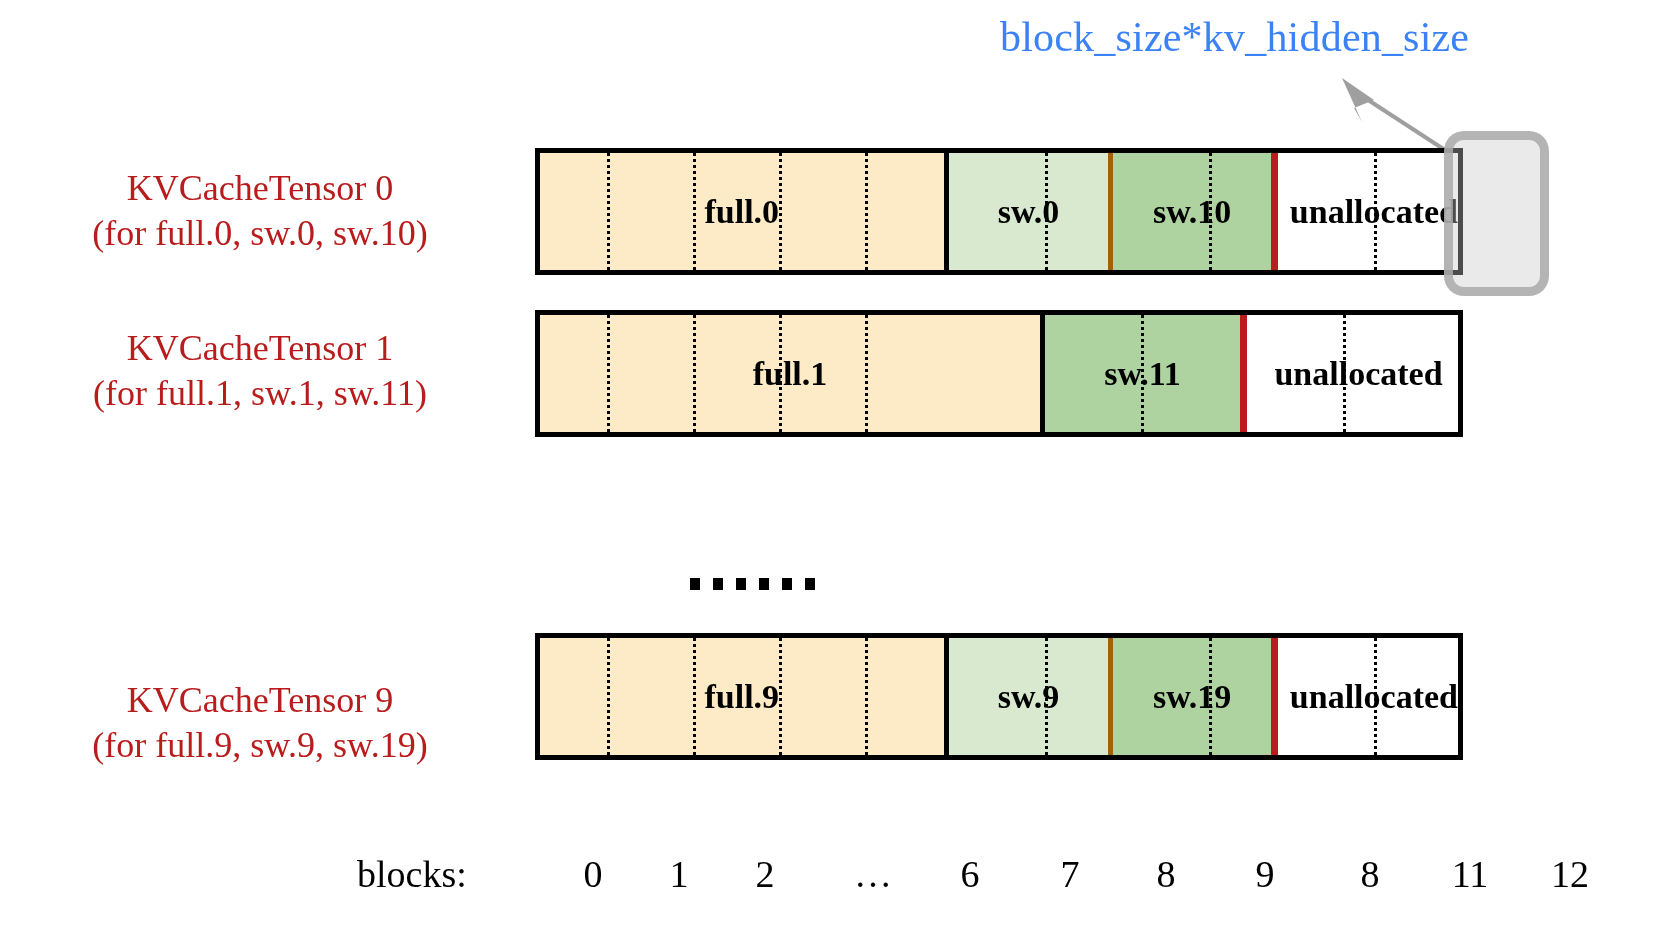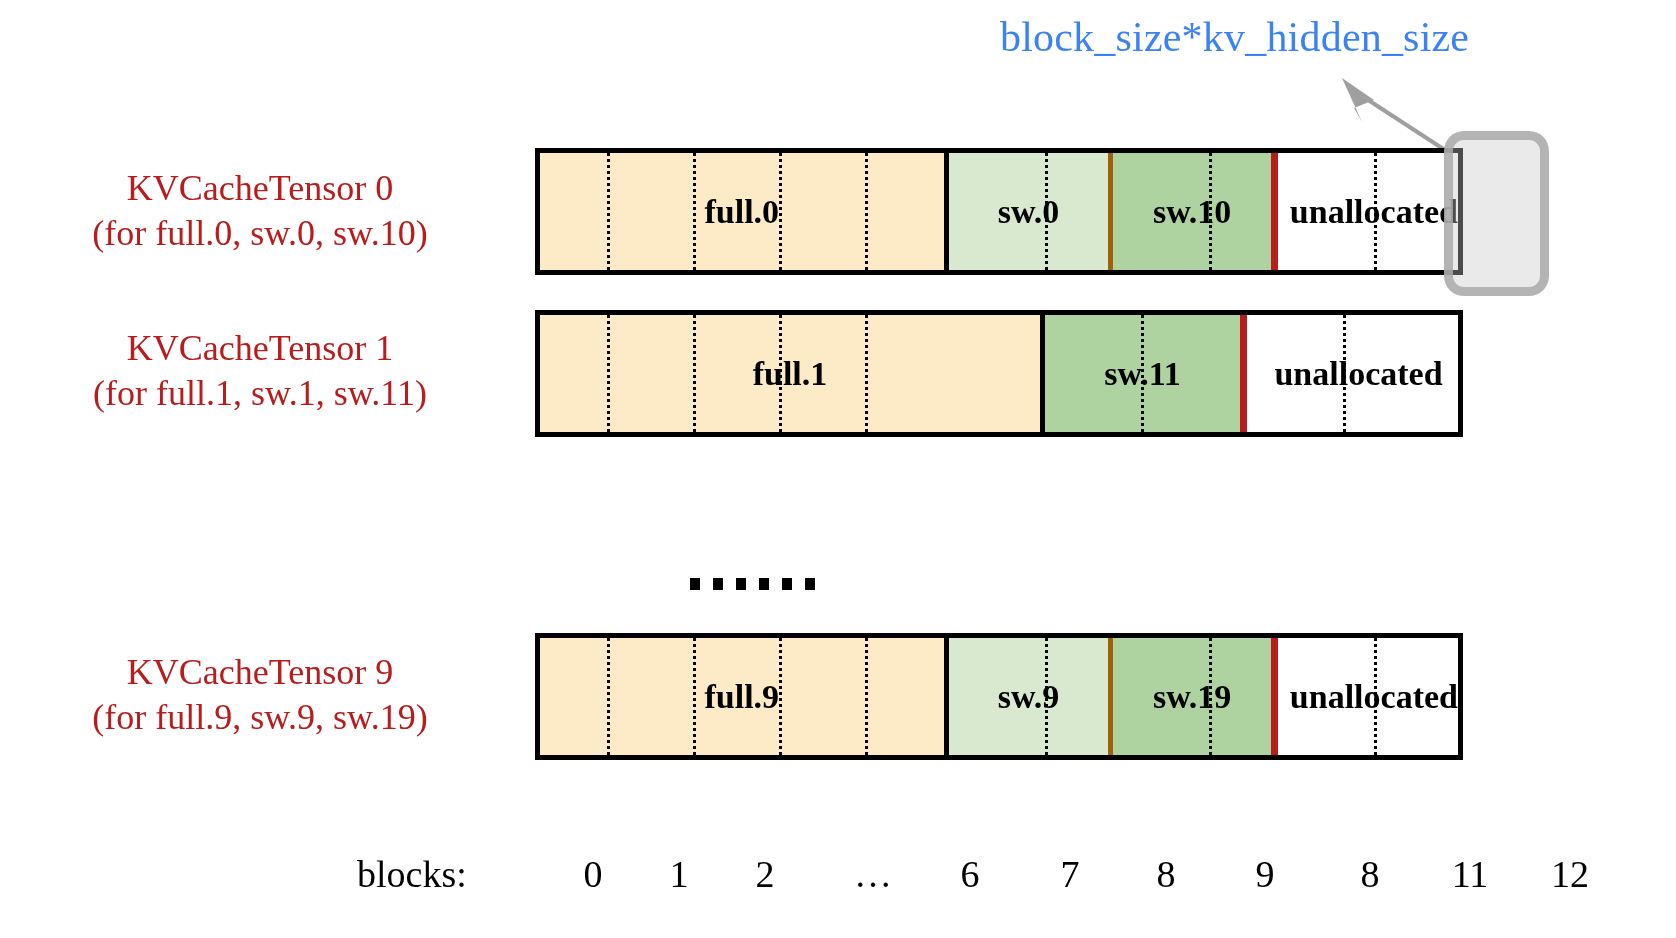--- a/index.html
+++ b/index.html
@@ -238,21 +238,21 @@
 
   <div class="ellipsis-dots">
     <span class="sq"></span>
     <span class="sq"></span>
     <span class="sq"></span>
     <span class="sq"></span>
     <span class="sq"></span>
     <span class="sq"></span>
   </div>
 
-  <div class="row-label" style="top:650px;">
+  <div class="row-label" style="top:678px;">
     <span class="l1">KVCacheTensor 9</span>
     <span class="l2">(for full.9, sw.9, sw.19)</span>
   </div>
 
   <div class="tensor-row" style="top:633px;">
     <div class="seg full">
       <span class="divider" style="left:67px;"></span>
       <span class="divider" style="left:153px;"></span>
       <span class="divider" style="left:239px;"></span>
       <span class="divider" style="left:325px;"></span>

